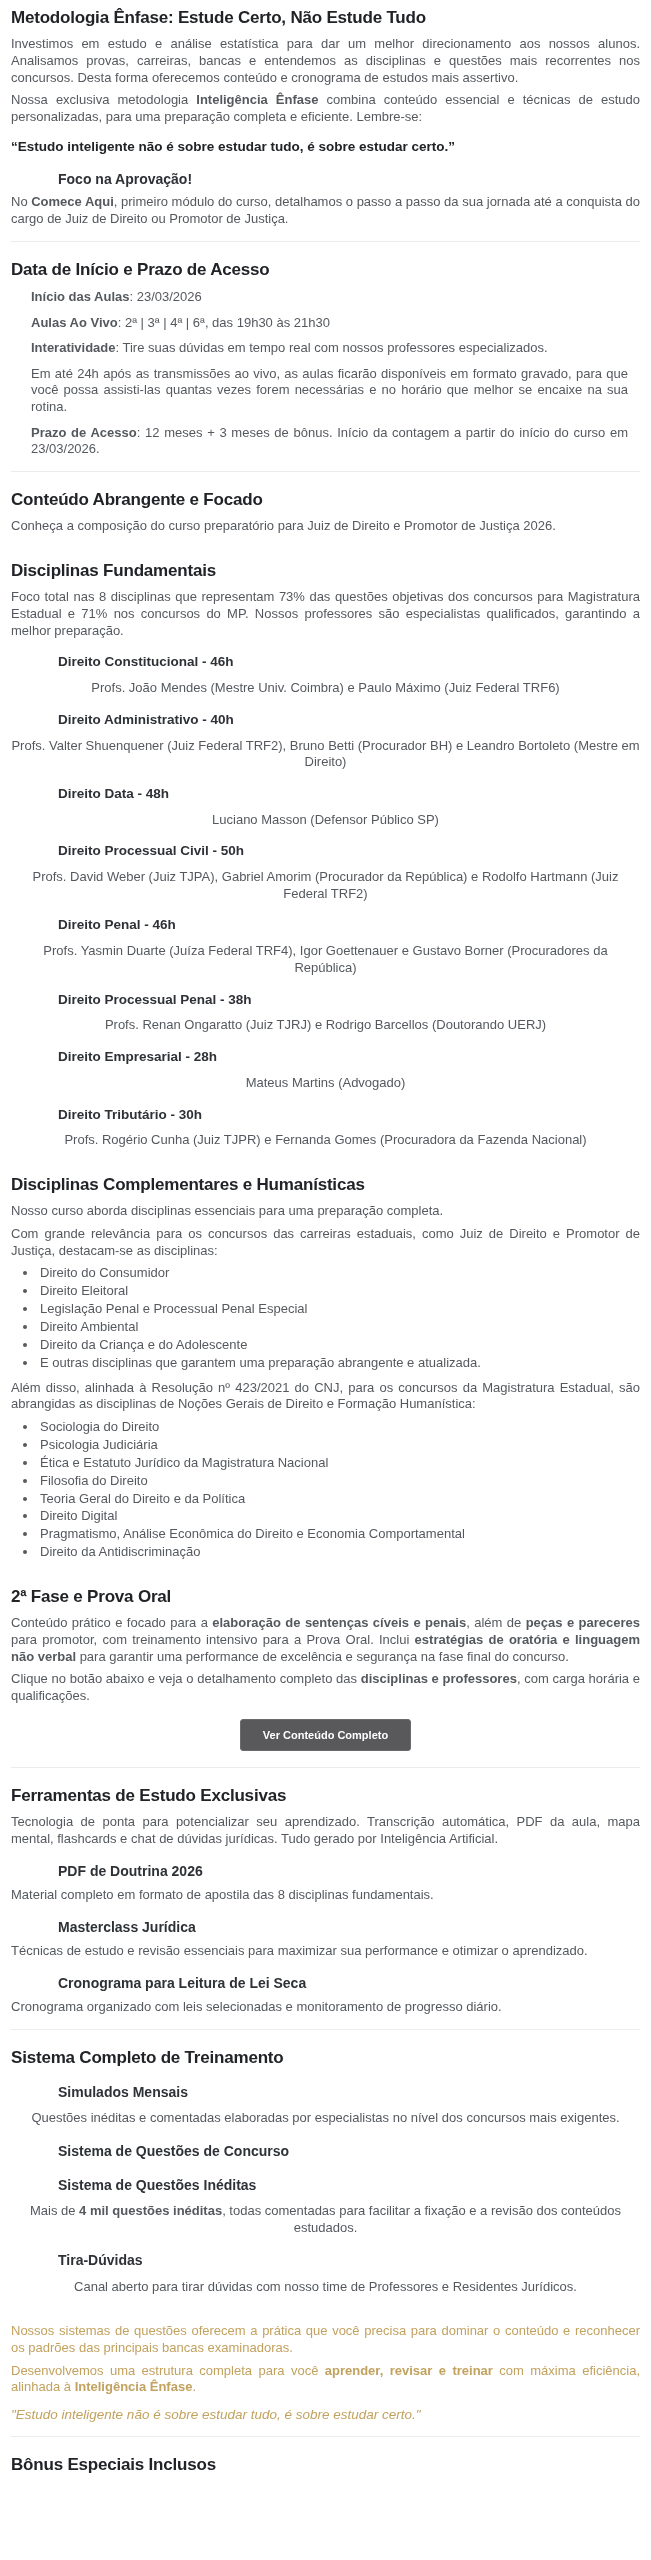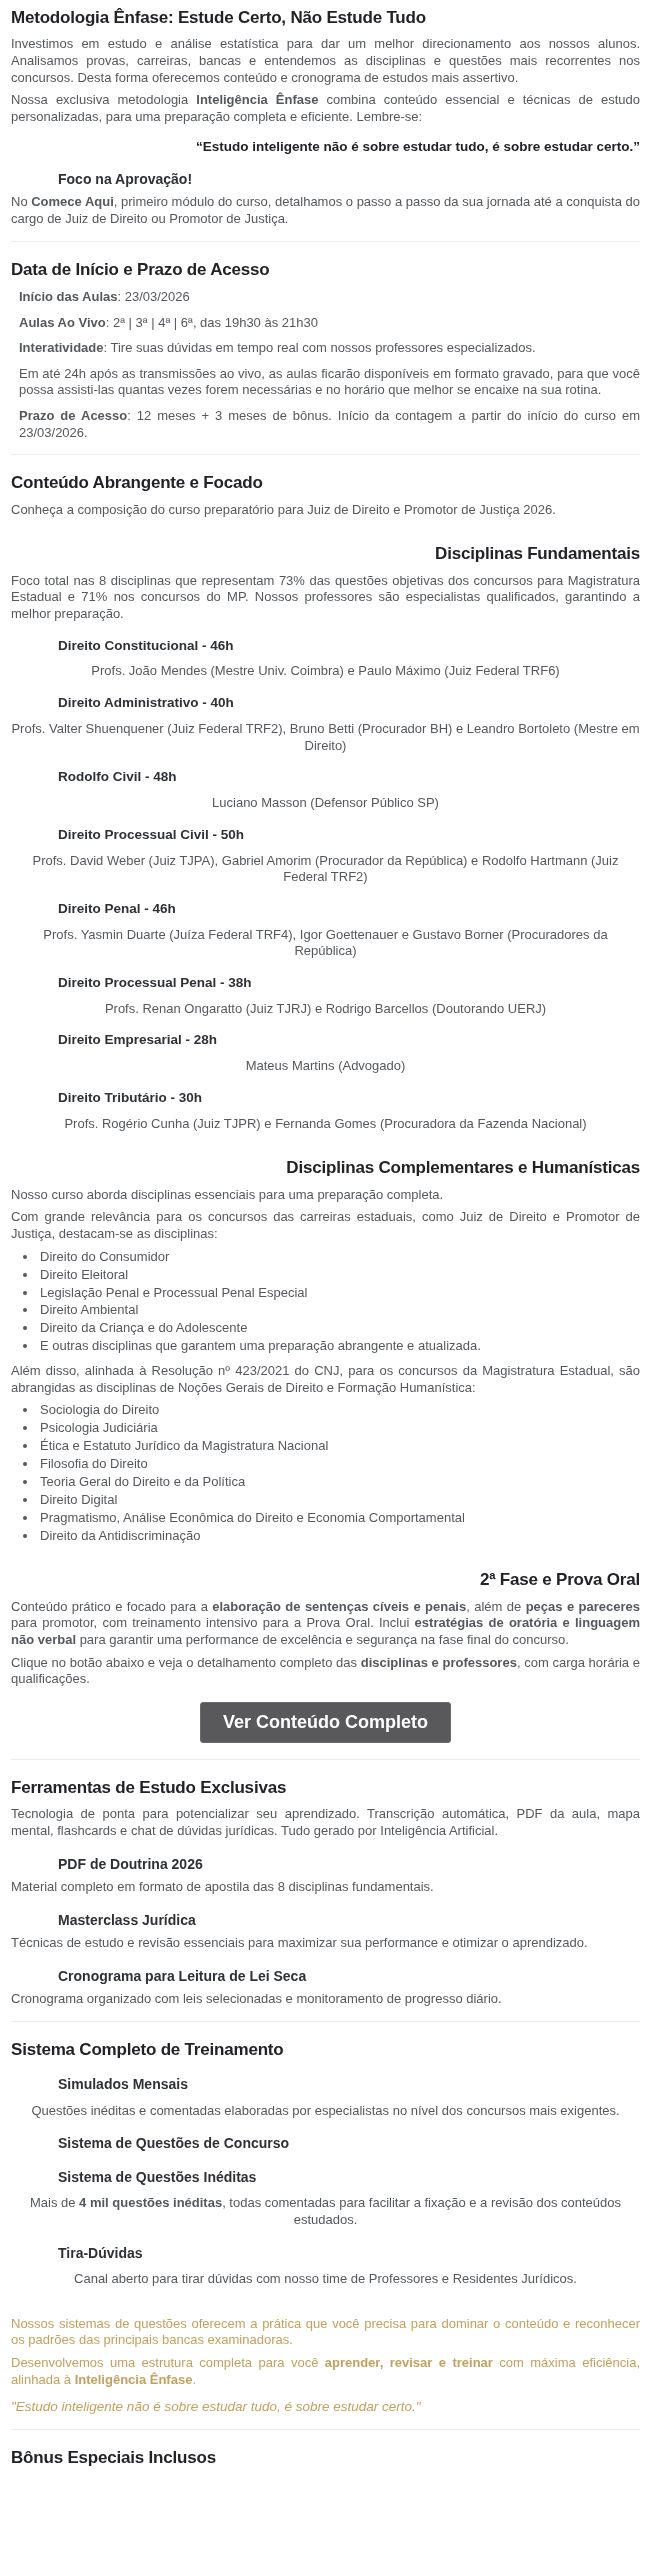--- a/index.html
+++ b/index.html
@@ -10,41 +10,41 @@
     color:var(--body,#55595e);
     padding:4px 11px 14px;
   }
   section { display:block; }
   h2.sec {
     font-size:17px; line-height:1.2; font-weight:700;
     color:var(--heading,#212327); letter-spacing:-0.2px;
     margin:18px 0 8px;
   }
   h2.sec.first { margin-top:4px; }
-  h2.sec.mt-lg { margin-top:26px;text-align:right; }
+  h2.sec.mt-lg { margin-top:26px; }
   h3.sub {
     font-size:14px; line-height:1.25; font-weight:700;
     color:var(--subheading,#2e3136);
     margin:16px 11px 5px;
     padding-left:36px;
   }
   p { font-size:13px; line-height:1.28; margin:6px 0; text-align:justify; }
   p.no-just { text-align:center;margin-top:9px; }
-  p.linha { margin:9px 0;padding-left:8px; }
+  p.linha { margin:9px 12px;padding-left:8px; }
   p.quote {
-    text-align:right; font-weight:700; color:var(--heading,#212327);
+    text-align:left; font-weight:700; color:var(--heading,#212327);
     font-size:13.5px; margin:12px 0 14px;
   }
   ul { margin:6px 0 8px 27px; }
   li { font-size:13px; line-height:1.3; margin:1px 0; padding-left:2px; }
   hr { border:none; border-top:1px solid var(--divider,#eaecee); margin:13px 0; }
   .btn-row { text-align:center; margin:14px 0 16px; }
   button.cta {
     background:var(--button_bg,#59595b); color:var(--button_text,#fff);
-    font-family:inherit; font-size:18px; font-weight:700;
+    font-family:inherit; font-size:11px; font-weight:700;
     padding:9px 22px; border:1px solid #6b6b6d; border-radius:3px; cursor:pointer;
   }
   .gold { margin-top:28px; }
   .gold p { color:var(--gold,#c2a25f); }
   .gold p.gold-quote { font-style:italic; font-size:13.5px; text-align:left; margin-top:10px; }
   strong { font-weight:700; color:inherit; }
   .discipline-item h3.sub { margin-top:15px; font-size:13.5px; }
   .feature-item h3.sub { margin-top:16px; }
 </style>
 </head>
@@ -85,21 +85,21 @@
     <div>
         <div class="discipline-item">
           <h3 class="sub">Direito Constitucional - 46h</h3>
           <p class="no-just"><span>Profs. João Mendes (Mestre Univ. Coimbra) e Paulo Máximo (Juiz Federal TRF6)</span></p>
         </div>
         <div class="discipline-item">
           <h3 class="sub">Direito Administrativo - 40h</h3>
           <p class="no-just"><span>Profs. Valter Shuenquener (Juiz Federal TRF2), Bruno Betti (Procurador BH) e Leandro Bortoleto (Mestre em Direito)</span></p>
         </div>
         <div class="discipline-item">
-          <h3 class="sub">Rodolfo Civil - 48h</h3>
+          <h3 class="sub">Direito Data - 48h</h3>
           <p class="no-just"><span>Luciano Masson (Defensor Público SP)</span></p>
         </div>
         <div class="discipline-item">
           <h3 class="sub">Direito Processual Civil - 50h</h3>
           <p class="no-just"><span>Profs. David Weber (Juiz TJPA), Gabriel Amorim (Procurador da República) e Rodolfo Hartmann (Juiz Federal TRF2)</span></p>
         </div>
         <div class="discipline-item">
           <h3 class="sub">Direito Penal - 46h</h3>
           <p class="no-just"><span>Profs. Yasmin Duarte (Juíza Federal TRF4), Igor Goettenauer e Gustavo Borner (Procuradores da República)</span></p>
         </div>

